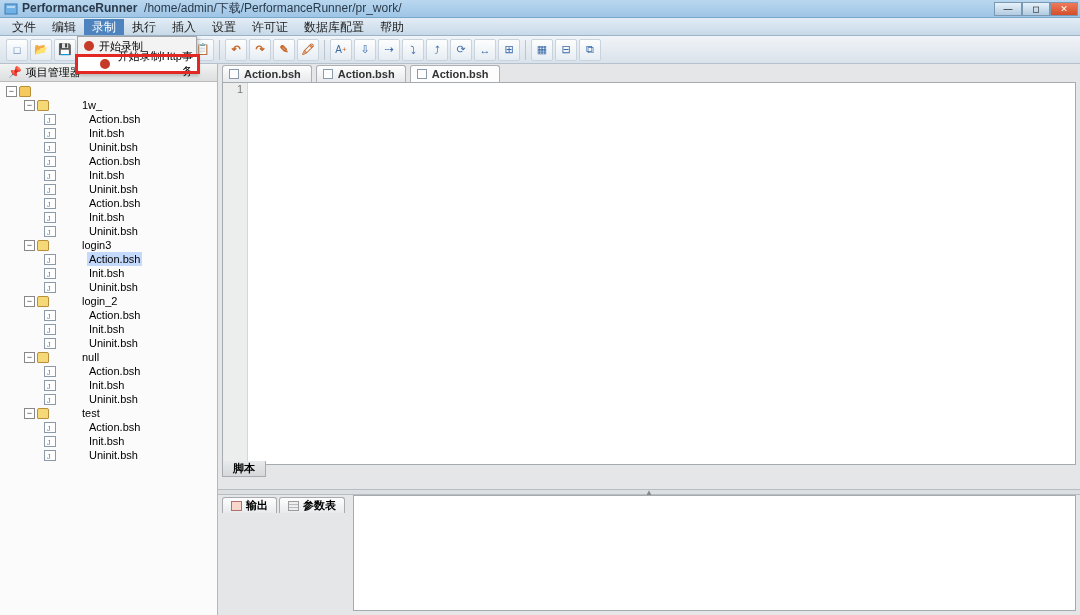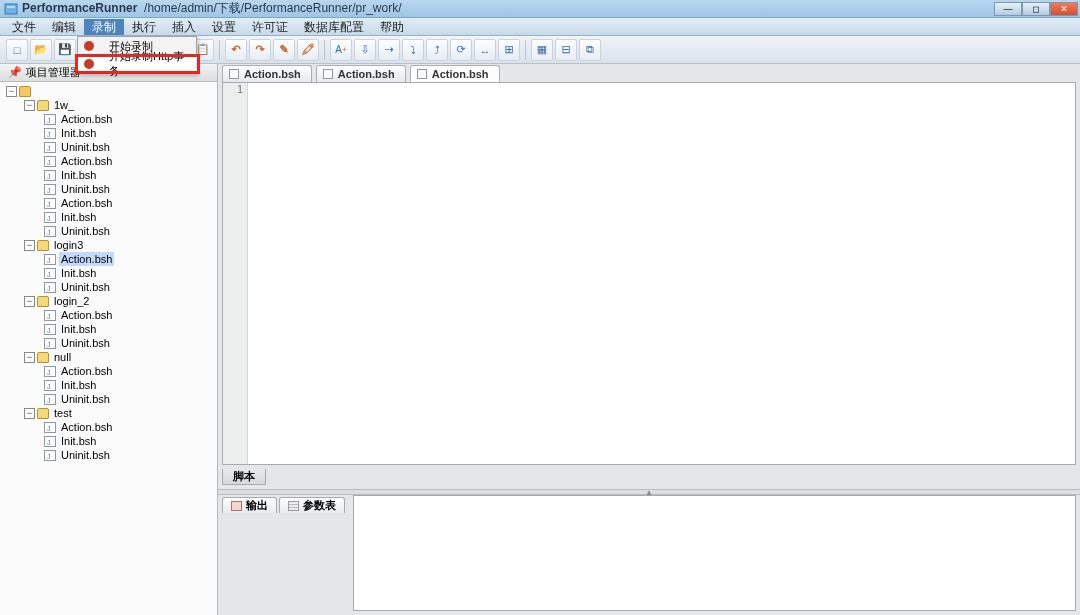--- a/index.html
+++ b/index.html
@@ -15,54 +15,54 @@
 
 .menubar { height: 18px; background: linear-gradient(#e3edf6,#c7d9e8); display: flex; align-items: center; padding: 0 4px; border-bottom: 1px solid #9bb3c7; }
 .menu-item { padding: 1px 8px; font-size: 12px; color: #222; cursor: default; height: 16px; line-height: 14px; font-family: Liberation Serif, serif; }
 .menu-item.active { background: #4d83be; color: #fff; }
 
 .toolbar { height: 28px; background: linear-gradient(#f1f4f8,#d9e2ea); display: flex; align-items: center; padding: 2px 6px; gap: 2px; border-bottom: 1px solid #b5c1cc; position: relative; }
 .tbtn { width: 22px; height: 22px; border: 1px solid #c8d3dd; background: linear-gradient(#fdfefe,#e6edf3); border-radius: 2px; display: flex; align-items: center; justify-content: center; font-size: 11px; color: #666; }
 .tsep { width: 1px; height: 20px; background: #b9c5d0; margin: 0 3px; }
 
 .dropdown-menu { position: absolute; top: 0px; left: 77px; width: 120px; border: 1px solid #a1a5aa; background: #f3f3f3; box-shadow: 2px 2px 3px rgba(0,0,0,0.2); z-index: 100; }
-.dropdown-item { display: flex; align-items: center; height: 18px; padding: 0 6px; font-size: 11px; gap: 15px; }
+.dropdown-item { display: flex; align-items: center; height: 18px; padding: 0 6px; font-size: 11px; gap: 5px; }
 .dropdown-item .di-icon { width: 10px; height: 10px; border-radius: 50%; background: #c63a28; flex-shrink: 0; }
-.dropdown-item.highlighted { outline: 3px solid #e32722; outline-offset: -2px; background: #fff; width: 123px; position: relative; left: -2px; padding-left: 8px; }
+.dropdown-item.highlighted { outline: 3px solid #e32722; outline-offset: -2px; background: #fff; width: 123px; position: relative; left: -2px; padding-left: 24px; text-align: right; }
 
 .main { display: flex; height: 551px; }
 
 .sidebar { width: 218px; background: #fbfbfb; border-right: 1px solid #b2b8be; display: flex; flex-direction: column; }
 .panel-tab { height: 18px; background: linear-gradient(#f2f3f3,#dcdedf); border-bottom: 1px solid #bbb; display: flex; align-items: center; padding: 0 8px; font-size: 11px; gap: 4px; }
 .tree { flex: 1; overflow: auto; padding: 2px 2px; font-size: 11px; }
 .tree-node { display: flex; align-items: center; height: 14px; line-height: 14px; white-space: nowrap; }
 .toggle { width: 11px; height: 11px; border: 1px solid #888; display: inline-flex; align-items: center; justify-content: center; font-size: 9px; margin-right: 2px; background: #fff; color: #444; }
 .toggle::before { content: "−"; display: block; line-height: 7px; }
 .ficon { display: inline-block; width: 12px; height: 11px; margin-right: 3px; }
 .ficon.folder { background: #f6c95f; border: 1px solid #b8903b; border-radius: 2px 2px 1px 1px; }
 .ficon.folder.yellow { background: #f6d977; }
 .ficon.file { background: #fff; border: 1px solid #8b9aaa; position: relative; }
 .ficon.file::after { content: "J"; position: absolute; font-size: 7px; left: 2px; top: -1px; color: #5b7a99; }
 .tree-node.selected .node-label { background: #c4dafc; }
-.node-label { padding: 0 2px; }
+.node-label { padding: 0 2px; margin-left: 28px; }
 .ind0 { padding-left: 4px; }
 .ind1 { padding-left: 22px; }
 .ind2 { padding-left: 42px; }
 
 .center { flex: 1; display: flex; flex-direction: column; background: #e5e6e7; }
 .tabs-row { height: 18px; display: flex; align-items: flex-end; padding: 0 4px; gap: 4px; margin-top: 0px; }
 .doc-tab { height: 17px; border: 1px solid #aab0b6; border-bottom: none; padding: 0 10px 0 6px; font-size: 11px; display: flex; align-items: center; gap: 5px; background: linear-gradient(#fefefe,#e6e9ec); border-radius: 3px 3px 0 0; font-weight: bold; color: #333; }
 .doc-tab .dicon { width: 10px; height: 10px; background: #fff; border: 1px solid #8a9aaa; }
 .doc-tab.pin { background: #fdfdfd; }
 
 .editor-wrap { flex: 1; border: 1px solid #a6abb0; margin: 0 4px; background: #fff; display: flex; }
 .gutter { width: 25px; background: #eceeee; border-right: 1px solid #d4d7da; text-align: right; padding-right: 4px; font-size: 11px; color: #787878; }
 .editor { flex: 1; background: #fff; }
 
-.bottom-tabs { height: 18px; display: flex; align-items: center; padding: 12px 4px; }
+.bottom-tabs { height: 18px; display: flex; align-items: flex-end; padding: 12px 4px; }
 .btab { border: 1px solid #a7abb0; border-top: none; padding: 0 10px; height: 16px; font-size: 11px; background: linear-gradient(#e7e9eb,#d6d9db); display: flex; align-items: center; font-weight: bold; }
 
 .splitter-h { height: 6px; background: #dcdfe2; border-top: 1px solid #b8bdc1; border-bottom: 1px solid #b8bdc1; display: flex; align-items: center; justify-content: center; font-size: 8px; color: #888; }
 .splitter-h::before { content: "▲"; }
 
 .lower-panel { height: 120px; display: flex; flex-direction: row; }
 .lower-tabs { height: 18px; display: flex; align-items: flex-end; padding: 0 4px; gap: 2px; }
 .ltab { height: 16px; border: 1px solid #a7abb0; border-bottom: none; padding: 0 8px; font-size: 11px; display: flex; align-items: center; gap: 4px; background: linear-gradient(#fefefe,#e8eaec); border-radius: 3px 3px 0 0; font-weight: bold; }
 .ltab .licon { width: 11px; height: 10px; border: 1px solid #b07070; background: #f8d6cc; }
 .ltab .licon.grid { border: 1px solid #9c9c9c; background: repeating-linear-gradient(#eee,#eee 2px,#bbb 2px,#bbb 3px); }

